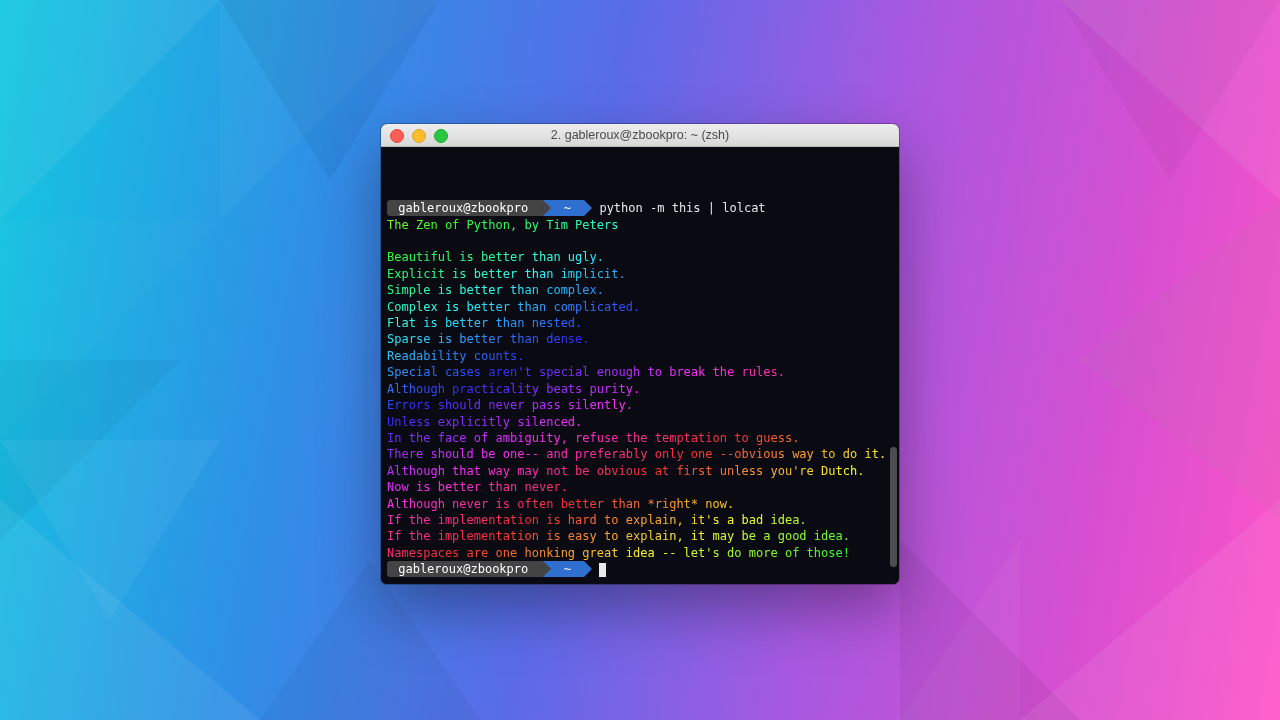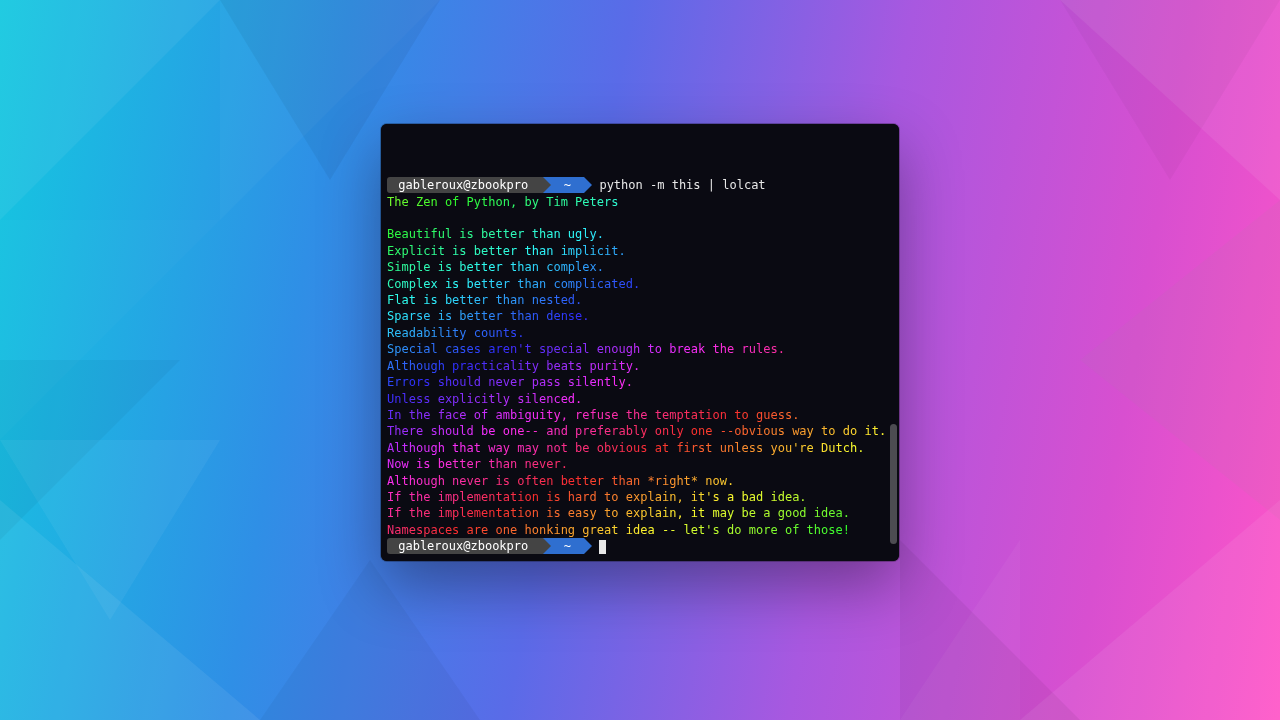--- a/index.html
+++ b/index.html
@@ -47,16 +47,24 @@
       <polygon points="0,360 180,360 0,540" opacity="0.04"></polygon>
       <polygon points="1060,0 1280,0 1170,180" opacity="0.03"></polygon>
       <polygon points="900,540 1080,720 900,720" opacity="0.05"></polygon>
       <polygon points="260,720 480,720 370,560" opacity="0.04"></polygon>
       <polygon points="1080,360 1280,200 1280,520" opacity="0.03"></polygon>
     </g>
   </svg>
 </div>
 
 <div class="win">
+  <div class="titlebar">
+    <div class="traffic">
+      <div class="dot red"></div>
+      <div class="dot yel"></div>
+      <div class="dot grn"></div>
+    </div>
+    <div class="title">2. gableroux@zbookpro: ~ (zsh)</div>
+  </div>
   <div class="termbody" id="term">
     <div class="sb"></div>
   <div class="ln"><span><span class="pill"> gableroux@zbookpro </span><span class="arrow1" style="background: rgb(47, 111, 208);"></span><span class="pill2"> ~ </span><span class="arrow2"></span></span><span> </span><span class="cmd">python -m this | lolcat</span></div><span class="ln"><span style="color: rgb(114, 250, 46);">T</span><span style="color: rgb(107, 250, 46);">h</span><span style="color: rgb(99, 250, 46);">e</span><span style="color: rgb(92, 250, 46);"> </span><span style="color: rgb(84, 250, 46);">Z</span><span style="color: rgb(77, 250, 46);">e</span><span style="color: rgb(69, 250, 46);">n</span><span style="color: rgb(62, 250, 46);"> </span><span style="color: rgb(54, 250, 46);">o</span><span style="color: rgb(47, 250, 46);">f</span><span style="color: rgb(46, 250, 53);"> </span><span style="color: rgb(46, 250, 60);">P</span><span style="color: rgb(46, 250, 68);">y</span><span style="color: rgb(46, 250, 75);">t</span><span style="color: rgb(46, 250, 83);">h</span><span style="color: rgb(46, 250, 90);">o</span><span style="color: rgb(46, 250, 98);">n</span><span style="color: rgb(46, 250, 105);">,</span><span style="color: rgb(46, 250, 113);"> </span><span style="color: rgb(46, 250, 120);">b</span><span style="color: rgb(46, 250, 128);">y</span><span style="color: rgb(46, 250, 135);"> </span><span style="color: rgb(46, 250, 142);">T</span><span style="color: rgb(46, 250, 150);">i</span><span style="color: rgb(46, 250, 157);">m</span><span style="color: rgb(46, 250, 165);"> </span><span style="color: rgb(46, 250, 172);">P</span><span style="color: rgb(46, 250, 180);">e</span><span style="color: rgb(46, 250, 187);">t</span><span style="color: rgb(46, 250, 195);">e</span><span style="color: rgb(46, 250, 202);">r</span><span style="color: rgb(46, 250, 210);">s</span></span><span class="ln">&nbsp;</span><span class="ln"><span style="color: rgb(46, 250, 60);">B</span><span style="color: rgb(46, 250, 67);">e</span><span style="color: rgb(46, 250, 75);">a</span><span style="color: rgb(46, 250, 82);">u</span><span style="color: rgb(46, 250, 90);">t</span><span style="color: rgb(46, 250, 97);">i</span><span style="color: rgb(46, 250, 104);">f</span><span style="color: rgb(46, 250, 112);">u</span><span style="color: rgb(46, 250, 119);">l</span><span style="color: rgb(46, 250, 127);"> </span><span style="color: rgb(46, 250, 134);">i</span><span style="color: rgb(46, 250, 142);">s</span><span style="color: rgb(46, 250, 149);"> </span><span style="color: rgb(46, 250, 157);">b</span><span style="color: rgb(46, 250, 164);">e</span><span style="color: rgb(46, 250, 172);">t</span><span style="color: rgb(46, 250, 179);">t</span><span style="color: rgb(46, 250, 187);">e</span><span style="color: rgb(46, 250, 194);">r</span><span style="color: rgb(46, 250, 201);"> </span><span style="color: rgb(46, 250, 209);">t</span><span style="color: rgb(46, 250, 216);">h</span><span style="color: rgb(46, 250, 224);">a</span><span style="color: rgb(46, 250, 231);">n</span><span style="color: rgb(46, 250, 239);"> </span><span style="color: rgb(46, 250, 246);">u</span><span style="color: rgb(46, 246, 250);">g</span><span style="color: rgb(46, 238, 250);">l</span><span style="color: rgb(46, 231, 250);">y</span><span style="color: rgb(46, 223, 250);">.</span></span><span class="ln"><span style="color: rgb(46, 250, 100);">E</span><span style="color: rgb(46, 250, 108);">x</span><span style="color: rgb(46, 250, 115);">p</span><span style="color: rgb(46, 250, 123);">l</span><span style="color: rgb(46, 250, 130);">i</span><span style="color: rgb(46, 250, 138);">c</span><span style="color: rgb(46, 250, 145);">i</span><span style="color: rgb(46, 250, 153);">t</span><span style="color: rgb(46, 250, 160);"> </span><span style="color: rgb(46, 250, 168);">i</span><span style="color: rgb(46, 250, 175);">s</span><span style="color: rgb(46, 250, 182);"> </span><span style="color: rgb(46, 250, 190);">b</span><span style="color: rgb(46, 250, 197);">e</span><span style="color: rgb(46, 250, 205);">t</span><span style="color: rgb(46, 250, 212);">t</span><span style="color: rgb(46, 250, 220);">e</span><span style="color: rgb(46, 250, 227);">r</span><span style="color: rgb(46, 250, 235);"> </span><span style="color: rgb(46, 250, 242);">t</span><span style="color: rgb(46, 250, 250);">h</span><span style="color: rgb(46, 242, 250);">a</span><span style="color: rgb(46, 235, 250);">n</span><span style="color: rgb(46, 227, 250);"> </span><span style="color: rgb(46, 220, 250);">i</span><span style="color: rgb(46, 212, 250);">m</span><span style="color: rgb(46, 205, 250);">p</span><span style="color: rgb(46, 197, 250);">l</span><span style="color: rgb(46, 190, 250);">i</span><span style="color: rgb(46, 182, 250);">c</span><span style="color: rgb(46, 175, 250);">i</span><span style="color: rgb(46, 168, 250);">t</span><span style="color: rgb(46, 160, 250);">.</span></span><span class="ln"><span style="color: rgb(46, 250, 141);">S</span><span style="color: rgb(46, 250, 149);">i</span><span style="color: rgb(46, 250, 156);">m</span><span style="color: rgb(46, 250, 164);">p</span><span style="color: rgb(46, 250, 171);">l</span><span style="color: rgb(46, 250, 178);">e</span><span style="color: rgb(46, 250, 186);"> </span><span style="color: rgb(46, 250, 193);">i</span><span style="color: rgb(46, 250, 201);">s</span><span style="color: rgb(46, 250, 208);"> </span><span style="color: rgb(46, 250, 216);">b</span><span style="color: rgb(46, 250, 223);">e</span><span style="color: rgb(46, 250, 231);">t</span><span style="color: rgb(46, 250, 238);">t</span><span style="color: rgb(46, 250, 246);">e</span><span style="color: rgb(46, 246, 250);">r</span><span style="color: rgb(46, 239, 250);"> </span><span style="color: rgb(46, 231, 250);">t</span><span style="color: rgb(46, 224, 250);">h</span><span style="color: rgb(46, 216, 250);">a</span><span style="color: rgb(46, 209, 250);">n</span><span style="color: rgb(46, 201, 250);"> </span><span style="color: rgb(46, 194, 250);">c</span><span style="color: rgb(46, 187, 250);">o</span><span style="color: rgb(46, 179, 250);">m</span><span style="color: rgb(46, 172, 250);">p</span><span style="color: rgb(46, 164, 250);">l</span><span style="color: rgb(46, 157, 250);">e</span><span style="color: rgb(46, 149, 250);">x</span><span style="color: rgb(46, 142, 250);">.</span></span><span class="ln"><span style="color: rgb(46, 250, 182);">C</span><span style="color: rgb(46, 250, 189);">o</span><span style="color: rgb(46, 250, 197);">m</span><span style="color: rgb(46, 250, 204);">p</span><span style="color: rgb(46, 250, 212);">l</span><span style="color: rgb(46, 250, 219);">e</span><span style="color: rgb(46, 250, 227);">x</span><span style="color: rgb(46, 250, 234);"> </span><span style="color: rgb(46, 250, 242);">i</span><span style="color: rgb(46, 250, 249);">s</span><span style="color: rgb(46, 243, 250);"> </span><span style="color: rgb(46, 235, 250);">b</span><span style="color: rgb(46, 228, 250);">e</span><span style="color: rgb(46, 220, 250);">t</span><span style="color: rgb(46, 213, 250);">t</span><span style="color: rgb(46, 206, 250);">e</span><span style="color: rgb(46, 198, 250);">r</span><span style="color: rgb(46, 191, 250);"> </span><span style="color: rgb(46, 183, 250);">t</span><span style="color: rgb(46, 176, 250);">h</span><span style="color: rgb(46, 168, 250);">a</span><span style="color: rgb(46, 161, 250);">n</span><span style="color: rgb(46, 153, 250);"> </span><span style="color: rgb(46, 146, 250);">c</span><span style="color: rgb(46, 138, 250);">o</span><span style="color: rgb(46, 131, 250);">m</span><span style="color: rgb(46, 123, 250);">p</span><span style="color: rgb(46, 116, 250);">l</span><span style="color: rgb(46, 109, 250);">i</span><span style="color: rgb(46, 101, 250);">c</span><span style="color: rgb(46, 94, 250);">a</span><span style="color: rgb(46, 86, 250);">t</span><span style="color: rgb(46, 79, 250);">e</span><span style="color: rgb(46, 71, 250);">d</span><span style="color: rgb(46, 64, 250);">.</span></span><span class="ln"><span style="color: rgb(46, 250, 223);">F</span><span style="color: rgb(46, 250, 230);">l</span><span style="color: rgb(46, 250, 237);">a</span><span style="color: rgb(46, 250, 245);">t</span><span style="color: rgb(46, 247, 250);"> </span><span style="color: rgb(46, 239, 250);">i</span><span style="color: rgb(46, 232, 250);">s</span><span style="color: rgb(46, 225, 250);"> </span><span style="color: rgb(46, 217, 250);">b</span><span style="color: rgb(46, 210, 250);">e</span><span style="color: rgb(46, 202, 250);">t</span><span style="color: rgb(46, 195, 250);">t</span><span style="color: rgb(46, 187, 250);">e</span><span style="color: rgb(46, 180, 250);">r</span><span style="color: rgb(46, 172, 250);"> </span><span style="color: rgb(46, 165, 250);">t</span><span style="color: rgb(46, 157, 250);">h</span><span style="color: rgb(46, 150, 250);">a</span><span style="color: rgb(46, 142, 250);">n</span><span style="color: rgb(46, 135, 250);"> </span><span style="color: rgb(46, 128, 250);">n</span><span style="color: rgb(46, 120, 250);">e</span><span style="color: rgb(46, 113, 250);">s</span><span style="color: rgb(46, 105, 250);">t</span><span style="color: rgb(46, 98, 250);">e</span><span style="color: rgb(46, 90, 250);">d</span><span style="color: rgb(46, 83, 250);">.</span></span><span class="ln"><span style="color: rgb(46, 236, 250);">S</span><span style="color: rgb(46, 229, 250);">p</span><span style="color: rgb(46, 221, 250);">a</span><span style="color: rgb(46, 214, 250);">r</span><span style="color: rgb(46, 206, 250);">s</span><span style="color: rgb(46, 199, 250);">e</span><span style="color: rgb(46, 191, 250);"> </span><span style="color: rgb(46, 184, 250);">i</span><span style="color: rgb(46, 176, 250);">s</span><span style="color: rgb(46, 169, 250);"> </span><span style="color: rgb(46, 161, 250);">b</span><span style="color: rgb(46, 154, 250);">e</span><span style="color: rgb(46, 147, 250);">t</span><span style="color: rgb(46, 139, 250);">t</span><span style="color: rgb(46, 132, 250);">e</span><span style="color: rgb(46, 124, 250);">r</span><span style="color: rgb(46, 117, 250);"> </span><span style="color: rgb(46, 109, 250);">t</span><span style="color: rgb(46, 102, 250);">h</span><span style="color: rgb(46, 94, 250);">a</span><span style="color: rgb(46, 87, 250);">n</span><span style="color: rgb(46, 79, 250);"> </span><span style="color: rgb(46, 72, 250);">d</span><span style="color: rgb(46, 64, 250);">e</span><span style="color: rgb(46, 57, 250);">n</span><span style="color: rgb(46, 50, 250);">s</span><span style="color: rgb(50, 46, 250);">e</span><span style="color: rgb(58, 46, 250);">.</span></span><span class="ln"><span style="color: rgb(46, 195, 250);">R</span><span style="color: rgb(46, 188, 250);">e</span><span style="color: rgb(46, 180, 250);">a</span><span style="color: rgb(46, 173, 250);">d</span><span style="color: rgb(46, 166, 250);">a</span><span style="color: rgb(46, 158, 250);">b</span><span style="color: rgb(46, 151, 250);">i</span><span style="color: rgb(46, 143, 250);">l</span><span style="color: rgb(46, 136, 250);">i</span><span style="color: rgb(46, 128, 250);">t</span><span style="color: rgb(46, 121, 250);">y</span><span style="color: rgb(46, 113, 250);"> </span><span style="color: rgb(46, 106, 250);">c</span><span style="color: rgb(46, 98, 250);">o</span><span style="color: rgb(46, 91, 250);">u</span><span style="color: rgb(46, 83, 250);">n</span><span style="color: rgb(46, 76, 250);">t</span><span style="color: rgb(46, 69, 250);">s</span><span style="color: rgb(46, 61, 250);">.</span></span><span class="ln"><span style="color: rgb(46, 155, 250);">S</span><span style="color: rgb(46, 147, 250);">p</span><span style="color: rgb(46, 140, 250);">e</span><span style="color: rgb(46, 132, 250);">c</span><span style="color: rgb(46, 125, 250);">i</span><span style="color: rgb(46, 117, 250);">a</span><span style="color: rgb(46, 110, 250);">l</span><span style="color: rgb(46, 102, 250);"> </span><span style="color: rgb(46, 95, 250);">c</span><span style="color: rgb(46, 88, 250);">a</span><span style="color: rgb(46, 80, 250);">s</span><span style="color: rgb(46, 73, 250);">e</span><span style="color: rgb(46, 65, 250);">s</span><span style="color: rgb(46, 58, 250);"> </span><span style="color: rgb(46, 50, 250);">a</span><span style="color: rgb(50, 46, 250);">r</span><span style="color: rgb(57, 46, 250);">e</span><span style="color: rgb(64, 46, 250);">n</span><span style="color: rgb(72, 46, 250);">'</span><span style="color: rgb(79, 46, 250);">t</span><span style="color: rgb(87, 46, 250);"> </span><span style="color: rgb(94, 46, 250);">s</span><span style="color: rgb(102, 46, 250);">p</span><span style="color: rgb(109, 46, 250);">e</span><span style="color: rgb(117, 46, 250);">c</span><span style="color: rgb(124, 46, 250);">i</span><span style="color: rgb(132, 46, 250);">a</span><span style="color: rgb(139, 46, 250);">l</span><span style="color: rgb(147, 46, 250);"> </span><span style="color: rgb(154, 46, 250);">e</span><span style="color: rgb(161, 46, 250);">n</span><span style="color: rgb(169, 46, 250);">o</span><span style="color: rgb(176, 46, 250);">u</span><span style="color: rgb(184, 46, 250);">g</span><span style="color: rgb(191, 46, 250);">h</span><span style="color: rgb(199, 46, 250);"> </span><span style="color: rgb(206, 46, 250);">t</span><span style="color: rgb(214, 46, 250);">o</span><span style="color: rgb(221, 46, 250);"> </span><span style="color: rgb(229, 46, 250);">b</span><span style="color: rgb(236, 46, 250);">r</span><span style="color: rgb(244, 46, 250);">e</span><span style="color: rgb(250, 46, 248);">a</span><span style="color: rgb(250, 46, 241);">k</span><span style="color: rgb(250, 46, 233);"> </span><span style="color: rgb(250, 46, 226);">t</span><span style="color: rgb(250, 46, 218);">h</span><span style="color: rgb(250, 46, 211);">e</span><span style="color: rgb(250, 46, 204);"> </span><span style="color: rgb(250, 46, 196);">r</span><span style="color: rgb(250, 46, 189);">u</span><span style="color: rgb(250, 46, 181);">l</span><span style="color: rgb(250, 46, 174);">e</span><span style="color: rgb(250, 46, 166);">s</span><span style="color: rgb(250, 46, 159);">.</span></span><span class="ln"><span style="color: rgb(46, 114, 250);">A</span><span style="color: rgb(46, 107, 250);">l</span><span style="color: rgb(46, 99, 250);">t</span><span style="color: rgb(46, 92, 250);">h</span><span style="color: rgb(46, 84, 250);">o</span><span style="color: rgb(46, 77, 250);">u</span><span style="color: rgb(46, 69, 250);">g</span><span style="color: rgb(46, 62, 250);">h</span><span style="color: rgb(46, 54, 250);"> </span><span style="color: rgb(46, 47, 250);">p</span><span style="color: rgb(53, 46, 250);">r</span><span style="color: rgb(60, 46, 250);">a</span><span style="color: rgb(68, 46, 250);">c</span><span style="color: rgb(75, 46, 250);">t</span><span style="color: rgb(83, 46, 250);">i</span><span style="color: rgb(90, 46, 250);">c</span><span style="color: rgb(98, 46, 250);">a</span><span style="color: rgb(105, 46, 250);">l</span><span style="color: rgb(113, 46, 250);">i</span><span style="color: rgb(120, 46, 250);">t</span><span style="color: rgb(128, 46, 250);">y</span><span style="color: rgb(135, 46, 250);"> </span><span style="color: rgb(142, 46, 250);">b</span><span style="color: rgb(150, 46, 250);">e</span><span style="color: rgb(157, 46, 250);">a</span><span style="color: rgb(165, 46, 250);">t</span><span style="color: rgb(172, 46, 250);">s</span><span style="color: rgb(180, 46, 250);"> </span><span style="color: rgb(187, 46, 250);">p</span><span style="color: rgb(195, 46, 250);">u</span><span style="color: rgb(202, 46, 250);">r</span><span style="color: rgb(210, 46, 250);">i</span><span style="color: rgb(217, 46, 250);">t</span><span style="color: rgb(225, 46, 250);">y</span><span style="color: rgb(232, 46, 250);">.</span></span><span class="ln"><span style="color: rgb(46, 73, 250);">E</span><span style="color: rgb(46, 66, 250);">r</span><span style="color: rgb(46, 58, 250);">r</span><span style="color: rgb(46, 51, 250);">o</span><span style="color: rgb(49, 46, 250);">r</span><span style="color: rgb(56, 46, 250);">s</span><span style="color: rgb(64, 46, 250);"> </span><span style="color: rgb(71, 46, 250);">s</span><span style="color: rgb(79, 46, 250);">h</span><span style="color: rgb(86, 46, 250);">o</span><span style="color: rgb(94, 46, 250);">u</span><span style="color: rgb(101, 46, 250);">l</span><span style="color: rgb(109, 46, 250);">d</span><span style="color: rgb(116, 46, 250);"> </span><span style="color: rgb(123, 46, 250);">n</span><span style="color: rgb(131, 46, 250);">e</span><span style="color: rgb(138, 46, 250);">v</span><span style="color: rgb(146, 46, 250);">e</span><span style="color: rgb(153, 46, 250);">r</span><span style="color: rgb(161, 46, 250);"> </span><span style="color: rgb(168, 46, 250);">p</span><span style="color: rgb(176, 46, 250);">a</span><span style="color: rgb(183, 46, 250);">s</span><span style="color: rgb(191, 46, 250);">s</span><span style="color: rgb(198, 46, 250);"> </span><span style="color: rgb(206, 46, 250);">s</span><span style="color: rgb(213, 46, 250);">i</span><span style="color: rgb(220, 46, 250);">l</span><span style="color: rgb(228, 46, 250);">e</span><span style="color: rgb(235, 46, 250);">n</span><span style="color: rgb(243, 46, 250);">t</span><span style="color: rgb(250, 46, 249);">l</span><span style="color: rgb(250, 46, 242);">y</span><span style="color: rgb(250, 46, 234);">.</span></span><span class="ln"><span style="color: rgb(60, 46, 250);">U</span><span style="color: rgb(67, 46, 250);">n</span><span style="color: rgb(75, 46, 250);">l</span><span style="color: rgb(82, 46, 250);">e</span><span style="color: rgb(90, 46, 250);">s</span><span style="color: rgb(97, 46, 250);">s</span><span style="color: rgb(104, 46, 250);"> </span><span style="color: rgb(112, 46, 250);">e</span><span style="color: rgb(119, 46, 250);">x</span><span style="color: rgb(127, 46, 250);">p</span><span style="color: rgb(134, 46, 250);">l</span><span style="color: rgb(142, 46, 250);">i</span><span style="color: rgb(149, 46, 250);">c</span><span style="color: rgb(157, 46, 250);">i</span><span style="color: rgb(164, 46, 250);">t</span><span style="color: rgb(172, 46, 250);">l</span><span style="color: rgb(179, 46, 250);">y</span><span style="color: rgb(187, 46, 250);"> </span><span style="color: rgb(194, 46, 250);">s</span><span style="color: rgb(201, 46, 250);">i</span><span style="color: rgb(209, 46, 250);">l</span><span style="color: rgb(216, 46, 250);">e</span><span style="color: rgb(224, 46, 250);">n</span><span style="color: rgb(231, 46, 250);">c</span><span style="color: rgb(239, 46, 250);">e</span><span style="color: rgb(246, 46, 250);">d</span><span style="color: rgb(250, 46, 246);">.</span></span><span class="ln"><span style="color: rgb(100, 46, 250);">I</span><span style="color: rgb(108, 46, 250);">n</span><span style="color: rgb(115, 46, 250);"> </span><span style="color: rgb(123, 46, 250);">t</span><span style="color: rgb(130, 46, 250);">h</span><span style="color: rgb(138, 46, 250);">e</span><span style="color: rgb(145, 46, 250);"> </span><span style="color: rgb(153, 46, 250);">f</span><span style="color: rgb(160, 46, 250);">a</span><span style="color: rgb(168, 46, 250);">c</span><span style="color: rgb(175, 46, 250);">e</span><span style="color: rgb(182, 46, 250);"> </span><span style="color: rgb(190, 46, 250);">o</span><span style="color: rgb(197, 46, 250);">f</span><span style="color: rgb(205, 46, 250);"> </span><span style="color: rgb(212, 46, 250);">a</span><span style="color: rgb(220, 46, 250);">m</span><span style="color: rgb(227, 46, 250);">b</span><span style="color: rgb(235, 46, 250);">i</span><span style="color: rgb(242, 46, 250);">g</span><span style="color: rgb(250, 46, 250);">u</span><span style="color: rgb(250, 46, 242);">i</span><span style="color: rgb(250, 46, 235);">t</span><span style="color: rgb(250, 46, 227);">y</span><span style="color: rgb(250, 46, 220);">,</span><span style="color: rgb(250, 46, 212);"> </span><span style="color: rgb(250, 46, 205);">r</span><span style="color: rgb(250, 46, 197);">e</span><span style="color: rgb(250, 46, 190);">f</span><span style="color: rgb(250, 46, 182);">u</span><span style="color: rgb(250, 46, 175);">s</span><span style="color: rgb(250, 46, 168);">e</span><span style="color: rgb(250, 46, 160);"> </span><span style="color: rgb(250, 46, 153);">t</span><span style="color: rgb(250, 46, 145);">h</span><span style="color: rgb(250, 46, 138);">e</span><span style="color: rgb(250, 46, 130);"> </span><span style="color: rgb(250, 46, 123);">t</span><span style="color: rgb(250, 46, 115);">e</span><span style="color: rgb(250, 46, 108);">m</span><span style="color: rgb(250, 46, 100);">p</span><span style="color: rgb(250, 46, 93);">t</span><span style="color: rgb(250, 46, 85);">a</span><span style="color: rgb(250, 46, 78);">t</span><span style="color: rgb(250, 46, 71);">i</span><span style="color: rgb(250, 46, 63);">o</span><span style="color: rgb(250, 46, 56);">n</span><span style="color: rgb(250, 46, 48);"> </span><span style="color: rgb(250, 52, 46);">t</span><span style="color: rgb(250, 59, 46);">o</span><span style="color: rgb(250, 67, 46);"> </span><span style="color: rgb(250, 74, 46);">g</span><span style="color: rgb(250, 81, 46);">u</span><span style="color: rgb(250, 89, 46);">e</span><span style="color: rgb(250, 96, 46);">s</span><span style="color: rgb(250, 104, 46);">s</span><span style="color: rgb(250, 111, 46);">.</span></span><span class="ln"><span style="color: rgb(141, 46, 250);">T</span><span style="color: rgb(149, 46, 250);">h</span><span style="color: rgb(156, 46, 250);">e</span><span style="color: rgb(164, 46, 250);">r</span><span style="color: rgb(171, 46, 250);">e</span><span style="color: rgb(178, 46, 250);"> </span><span style="color: rgb(186, 46, 250);">s</span><span style="color: rgb(193, 46, 250);">h</span><span style="color: rgb(201, 46, 250);">o</span><span style="color: rgb(208, 46, 250);">u</span><span style="color: rgb(216, 46, 250);">l</span><span style="color: rgb(223, 46, 250);">d</span><span style="color: rgb(231, 46, 250);"> </span><span style="color: rgb(238, 46, 250);">b</span><span style="color: rgb(246, 46, 250);">e</span><span style="color: rgb(250, 46, 246);"> </span><span style="color: rgb(250, 46, 239);">o</span><span style="color: rgb(250, 46, 231);">n</span><span style="color: rgb(250, 46, 224);">e</span><span style="color: rgb(250, 46, 216);">-</span><span style="color: rgb(250, 46, 209);">-</span><span style="color: rgb(250, 46, 201);"> </span><span style="color: rgb(250, 46, 194);">a</span><span style="color: rgb(250, 46, 187);">n</span><span style="color: rgb(250, 46, 179);">d</span><span style="color: rgb(250, 46, 172);"> </span><span style="color: rgb(250, 46, 164);">p</span><span style="color: rgb(250, 46, 157);">r</span><span style="color: rgb(250, 46, 149);">e</span><span style="color: rgb(250, 46, 142);">f</span><span style="color: rgb(250, 46, 134);">e</span><span style="color: rgb(250, 46, 127);">r</span><span style="color: rgb(250, 46, 119);">a</span><span style="color: rgb(250, 46, 112);">b</span><span style="color: rgb(250, 46, 104);">l</span><span style="color: rgb(250, 46, 97);">y</span><span style="color: rgb(250, 46, 90);"> </span><span style="color: rgb(250, 46, 82);">o</span><span style="color: rgb(250, 46, 75);">n</span><span style="color: rgb(250, 46, 67);">l</span><span style="color: rgb(250, 46, 60);">y</span><span style="color: rgb(250, 46, 52);"> </span><span style="color: rgb(250, 48, 46);">o</span><span style="color: rgb(250, 55, 46);">n</span><span style="color: rgb(250, 62, 46);">e</span><span style="color: rgb(250, 70, 46);"> </span><span style="color: rgb(250, 77, 46);">-</span><span style="color: rgb(250, 85, 46);">-</span><span style="color: rgb(250, 92, 46);">o</span><span style="color: rgb(250, 100, 46);">b</span><span style="color: rgb(250, 107, 46);">v</span><span style="color: rgb(250, 115, 46);">i</span><span style="color: rgb(250, 122, 46);">o</span><span style="color: rgb(250, 130, 46);">u</span><span style="color: rgb(250, 137, 46);">s</span><span style="color: rgb(250, 145, 46);"> </span><span style="color: rgb(250, 152, 46);">w</span><span style="color: rgb(250, 159, 46);">a</span><span style="color: rgb(250, 167, 46);">y</span><span style="color: rgb(250, 174, 46);"> </span><span style="color: rgb(250, 182, 46);">t</span><span style="color: rgb(250, 189, 46);">o</span><span style="color: rgb(250, 197, 46);"> </span><span style="color: rgb(250, 204, 46);">d</span><span style="color: rgb(250, 212, 46);">o</span><span style="color: rgb(250, 219, 46);"> </span><span style="color: rgb(250, 227, 46);">i</span><span style="color: rgb(250, 234, 46);">t</span><span style="color: rgb(250, 242, 46);">.</span></span><span class="ln"><span style="color: rgb(182, 46, 250);">A</span><span style="color: rgb(189, 46, 250);">l</span><span style="color: rgb(197, 46, 250);">t</span><span style="color: rgb(204, 46, 250);">h</span><span style="color: rgb(212, 46, 250);">o</span><span style="color: rgb(219, 46, 250);">u</span><span style="color: rgb(227, 46, 250);">g</span><span style="color: rgb(234, 46, 250);">h</span><span style="color: rgb(242, 46, 250);"> </span><span style="color: rgb(249, 46, 250);">t</span><span style="color: rgb(250, 46, 243);">h</span><span style="color: rgb(250, 46, 235);">a</span><span style="color: rgb(250, 46, 228);">t</span><span style="color: rgb(250, 46, 220);"> </span><span style="color: rgb(250, 46, 213);">w</span><span style="color: rgb(250, 46, 206);">a</span><span style="color: rgb(250, 46, 198);">y</span><span style="color: rgb(250, 46, 191);"> </span><span style="color: rgb(250, 46, 183);">m</span><span style="color: rgb(250, 46, 176);">a</span><span style="color: rgb(250, 46, 168);">y</span><span style="color: rgb(250, 46, 161);"> </span><span style="color: rgb(250, 46, 153);">n</span><span style="color: rgb(250, 46, 146);">o</span><span style="color: rgb(250, 46, 138);">t</span><span style="color: rgb(250, 46, 131);"> </span><span style="color: rgb(250, 46, 123);">b</span><span style="color: rgb(250, 46, 116);">e</span><span style="color: rgb(250, 46, 109);"> </span><span style="color: rgb(250, 46, 101);">o</span><span style="color: rgb(250, 46, 94);">b</span><span style="color: rgb(250, 46, 86);">v</span><span style="color: rgb(250, 46, 79);">i</span><span style="color: rgb(250, 46, 71);">o</span><span style="color: rgb(250, 46, 64);">u</span><span style="color: rgb(250, 46, 56);">s</span><span style="color: rgb(250, 46, 49);"> </span><span style="color: rgb(250, 51, 46);">a</span><span style="color: rgb(250, 58, 46);">t</span><span style="color: rgb(250, 66, 46);"> </span><span style="color: rgb(250, 73, 46);">f</span><span style="color: rgb(250, 81, 46);">i</span><span style="color: rgb(250, 88, 46);">r</span><span style="color: rgb(250, 96, 46);">s</span><span style="color: rgb(250, 103, 46);">t</span><span style="color: rgb(250, 111, 46);"> </span><span style="color: rgb(250, 118, 46);">u</span><span style="color: rgb(250, 126, 46);">n</span><span style="color: rgb(250, 133, 46);">l</span><span style="color: rgb(250, 140, 46);">e</span><span style="color: rgb(250, 148, 46);">s</span><span style="color: rgb(250, 155, 46);">s</span><span style="color: rgb(250, 163, 46);"> </span><span style="color: rgb(250, 170, 46);">y</span><span style="color: rgb(250, 178, 46);">o</span><span style="color: rgb(250, 185, 46);">u</span><span style="color: rgb(250, 193, 46);">'</span><span style="color: rgb(250, 200, 46);">r</span><span style="color: rgb(250, 208, 46);">e</span><span style="color: rgb(250, 215, 46);"> </span><span style="color: rgb(250, 223, 46);">D</span><span style="color: rgb(250, 230, 46);">u</span><span style="color: rgb(250, 237, 46);">t</span><span style="color: rgb(250, 245, 46);">c</span><span style="color: rgb(247, 250, 46);">h</span><span style="color: rgb(239, 250, 46);">.</span></span><span class="ln"><span style="color: rgb(223, 46, 250);">N</span><span style="color: rgb(230, 46, 250);">o</span><span style="color: rgb(237, 46, 250);">w</span><span style="color: rgb(245, 46, 250);"> </span><span style="color: rgb(250, 46, 247);">i</span><span style="color: rgb(250, 46, 239);">s</span><span style="color: rgb(250, 46, 232);"> </span><span style="color: rgb(250, 46, 225);">b</span><span style="color: rgb(250, 46, 217);">e</span><span style="color: rgb(250, 46, 210);">t</span><span style="color: rgb(250, 46, 202);">t</span><span style="color: rgb(250, 46, 195);">e</span><span style="color: rgb(250, 46, 187);">r</span><span style="color: rgb(250, 46, 180);"> </span><span style="color: rgb(250, 46, 172);">t</span><span style="color: rgb(250, 46, 165);">h</span><span style="color: rgb(250, 46, 157);">a</span><span style="color: rgb(250, 46, 150);">n</span><span style="color: rgb(250, 46, 142);"> </span><span style="color: rgb(250, 46, 135);">n</span><span style="color: rgb(250, 46, 128);">e</span><span style="color: rgb(250, 46, 120);">v</span><span style="color: rgb(250, 46, 113);">e</span><span style="color: rgb(250, 46, 105);">r</span><span style="color: rgb(250, 46, 98);">.</span></span><span class="ln"><span style="color: rgb(250, 46, 236);">A</span><span style="color: rgb(250, 46, 229);">l</span><span style="color: rgb(250, 46, 221);">t</span><span style="color: rgb(250, 46, 214);">h</span><span style="color: rgb(250, 46, 206);">o</span><span style="color: rgb(250, 46, 199);">u</span><span style="color: rgb(250, 46, 191);">g</span><span style="color: rgb(250, 46, 184);">h</span><span style="color: rgb(250, 46, 176);"> </span><span style="color: rgb(250, 46, 169);">n</span><span style="color: rgb(250, 46, 161);">e</span><span style="color: rgb(250, 46, 154);">v</span><span style="color: rgb(250, 46, 147);">e</span><span style="color: rgb(250, 46, 139);">r</span><span style="color: rgb(250, 46, 132);"> </span><span style="color: rgb(250, 46, 124);">i</span><span style="color: rgb(250, 46, 117);">s</span><span style="color: rgb(250, 46, 109);"> </span><span style="color: rgb(250, 46, 102);">o</span><span style="color: rgb(250, 46, 94);">f</span><span style="color: rgb(250, 46, 87);">t</span><span style="color: rgb(250, 46, 79);">e</span><span style="color: rgb(250, 46, 72);">n</span><span style="color: rgb(250, 46, 64);"> </span><span style="color: rgb(250, 46, 57);">b</span><span style="color: rgb(250, 46, 50);">e</span><span style="color: rgb(250, 50, 46);">t</span><span style="color: rgb(250, 58, 46);">t</span><span style="color: rgb(250, 65, 46);">e</span><span style="color: rgb(250, 73, 46);">r</span><span style="color: rgb(250, 80, 46);"> </span><span style="color: rgb(250, 88, 46);">t</span><span style="color: rgb(250, 95, 46);">h</span><span style="color: rgb(250, 102, 46);">a</span><span style="color: rgb(250, 110, 46);">n</span><span style="color: rgb(250, 117, 46);"> </span><span style="color: rgb(250, 125, 46);">*</span><span style="color: rgb(250, 132, 46);">r</span><span style="color: rgb(250, 140, 46);">i</span><span style="color: rgb(250, 147, 46);">g</span><span style="color: rgb(250, 155, 46);">h</span><span style="color: rgb(250, 162, 46);">t</span><span style="color: rgb(250, 170, 46);">*</span><span style="color: rgb(250, 177, 46);"> </span><span style="color: rgb(250, 185, 46);">n</span><span style="color: rgb(250, 192, 46);">o</span><span style="color: rgb(250, 199, 46);">w</span><span style="color: rgb(250, 207, 46);">.</span></span><span class="ln"><span style="color: rgb(250, 46, 195);">I</span><span style="color: rgb(250, 46, 188);">f</span><span style="color: rgb(250, 46, 180);"> </span><span style="color: rgb(250, 46, 173);">t</span><span style="color: rgb(250, 46, 166);">h</span><span style="color: rgb(250, 46, 158);">e</span><span style="color: rgb(250, 46, 151);"> </span><span style="color: rgb(250, 46, 143);">i</span><span style="color: rgb(250, 46, 136);">m</span><span style="color: rgb(250, 46, 128);">p</span><span style="color: rgb(250, 46, 121);">l</span><span style="color: rgb(250, 46, 113);">e</span><span style="color: rgb(250, 46, 106);">m</span><span style="color: rgb(250, 46, 98);">e</span><span style="color: rgb(250, 46, 91);">n</span><span style="color: rgb(250, 46, 83);">t</span><span style="color: rgb(250, 46, 76);">a</span><span style="color: rgb(250, 46, 69);">t</span><span style="color: rgb(250, 46, 61);">i</span><span style="color: rgb(250, 46, 54);">o</span><span style="color: rgb(250, 46, 46);">n</span><span style="color: rgb(250, 54, 46);"> </span><span style="color: rgb(250, 61, 46);">i</span><span style="color: rgb(250, 69, 46);">s</span><span style="color: rgb(250, 76, 46);"> </span><span style="color: rgb(250, 83, 46);">h</span><span style="color: rgb(250, 91, 46);">a</span><span style="color: rgb(250, 98, 46);">r</span><span style="color: rgb(250, 106, 46);">d</span><span style="color: rgb(250, 113, 46);"> </span><span style="color: rgb(250, 121, 46);">t</span><span style="color: rgb(250, 128, 46);">o</span><span style="color: rgb(250, 136, 46);"> </span><span style="color: rgb(250, 143, 46);">e</span><span style="color: rgb(250, 151, 46);">x</span><span style="color: rgb(250, 158, 46);">p</span><span style="color: rgb(250, 166, 46);">l</span><span style="color: rgb(250, 173, 46);">a</span><span style="color: rgb(250, 180, 46);">i</span><span style="color: rgb(250, 188, 46);">n</span><span style="color: rgb(250, 195, 46);">,</span><span style="color: rgb(250, 203, 46);"> </span><span style="color: rgb(250, 210, 46);">i</span><span style="color: rgb(250, 218, 46);">t</span><span style="color: rgb(250, 225, 46);">'</span><span style="color: rgb(250, 233, 46);">s</span><span style="color: rgb(250, 240, 46);"> </span><span style="color: rgb(250, 248, 46);">a</span><span style="color: rgb(244, 250, 46);"> </span><span style="color: rgb(237, 250, 46);">b</span><span style="color: rgb(229, 250, 46);">a</span><span style="color: rgb(222, 250, 46);">d</span><span style="color: rgb(214, 250, 46);"> </span><span style="color: rgb(207, 250, 46);">i</span><span style="color: rgb(199, 250, 46);">d</span><span style="color: rgb(192, 250, 46);">e</span><span style="color: rgb(185, 250, 46);">a</span><span style="color: rgb(177, 250, 46);">.</span></span><span class="ln"><span style="color: rgb(250, 46, 155);">I</span><span style="color: rgb(250, 46, 147);">f</span><span style="color: rgb(250, 46, 140);"> </span><span style="color: rgb(250, 46, 132);">t</span><span style="color: rgb(250, 46, 125);">h</span><span style="color: rgb(250, 46, 117);">e</span><span style="color: rgb(250, 46, 110);"> </span><span style="color: rgb(250, 46, 102);">i</span><span style="color: rgb(250, 46, 95);">m</span><span style="color: rgb(250, 46, 88);">p</span><span style="color: rgb(250, 46, 80);">l</span><span style="color: rgb(250, 46, 73);">e</span><span style="color: rgb(250, 46, 65);">m</span><span style="color: rgb(250, 46, 58);">e</span><span style="color: rgb(250, 46, 50);">n</span><span style="color: rgb(250, 50, 46);">t</span><span style="color: rgb(250, 57, 46);">a</span><span style="color: rgb(250, 64, 46);">t</span><span style="color: rgb(250, 72, 46);">i</span><span style="color: rgb(250, 79, 46);">o</span><span style="color: rgb(250, 87, 46);">n</span><span style="color: rgb(250, 94, 46);"> </span><span style="color: rgb(250, 102, 46);">i</span><span style="color: rgb(250, 109, 46);">s</span><span style="color: rgb(250, 117, 46);"> </span><span style="color: rgb(250, 124, 46);">e</span><span style="color: rgb(250, 132, 46);">a</span><span style="color: rgb(250, 139, 46);">s</span><span style="color: rgb(250, 147, 46);">y</span><span style="color: rgb(250, 154, 46);"> </span><span style="color: rgb(250, 161, 46);">t</span><span style="color: rgb(250, 169, 46);">o</span><span style="color: rgb(250, 176, 46);"> </span><span style="color: rgb(250, 184, 46);">e</span><span style="color: rgb(250, 191, 46);">x</span><span style="color: rgb(250, 199, 46);">p</span><span style="color: rgb(250, 206, 46);">l</span><span style="color: rgb(250, 214, 46);">a</span><span style="color: rgb(250, 221, 46);">i</span><span style="color: rgb(250, 229, 46);">n</span><span style="color: rgb(250, 236, 46);">,</span><span style="color: rgb(250, 244, 46);"> </span><span style="color: rgb(248, 250, 46);">i</span><span style="color: rgb(241, 250, 46);">t</span><span style="color: rgb(233, 250, 46);"> </span><span style="color: rgb(226, 250, 46);">m</span><span style="color: rgb(218, 250, 46);">a</span><span style="color: rgb(211, 250, 46);">y</span><span style="color: rgb(204, 250, 46);"> </span><span style="color: rgb(196, 250, 46);">b</span><span style="color: rgb(189, 250, 46);">e</span><span style="color: rgb(181, 250, 46);"> </span><span style="color: rgb(174, 250, 46);">a</span><span style="color: rgb(166, 250, 46);"> </span><span style="color: rgb(159, 250, 46);">g</span><span style="color: rgb(151, 250, 46);">o</span><span style="color: rgb(144, 250, 46);">o</span><span style="color: rgb(136, 250, 46);">d</span><span style="color: rgb(129, 250, 46);"> </span><span style="color: rgb(121, 250, 46);">i</span><span style="color: rgb(114, 250, 46);">d</span><span style="color: rgb(107, 250, 46);">e</span><span style="color: rgb(99, 250, 46);">a</span><span style="color: rgb(92, 250, 46);">.</span></span><span class="ln"><span style="color: rgb(250, 46, 114);">N</span><span style="color: rgb(250, 46, 107);">a</span><span style="color: rgb(250, 46, 99);">m</span><span style="color: rgb(250, 46, 92);">e</span><span style="color: rgb(250, 46, 84);">s</span><span style="color: rgb(250, 46, 77);">p</span><span style="color: rgb(250, 46, 69);">a</span><span style="color: rgb(250, 46, 62);">c</span><span style="color: rgb(250, 46, 54);">e</span><span style="color: rgb(250, 46, 47);">s</span><span style="color: rgb(250, 53, 46);"> </span><span style="color: rgb(250, 60, 46);">a</span><span style="color: rgb(250, 68, 46);">r</span><span style="color: rgb(250, 75, 46);">e</span><span style="color: rgb(250, 83, 46);"> </span><span style="color: rgb(250, 90, 46);">o</span><span style="color: rgb(250, 98, 46);">n</span><span style="color: rgb(250, 105, 46);">e</span><span style="color: rgb(250, 113, 46);"> </span><span style="color: rgb(250, 120, 46);">h</span><span style="color: rgb(250, 128, 46);">o</span><span style="color: rgb(250, 135, 46);">n</span><span style="color: rgb(250, 142, 46);">k</span><span style="color: rgb(250, 150, 46);">i</span><span style="color: rgb(250, 157, 46);">n</span><span style="color: rgb(250, 165, 46);">g</span><span style="color: rgb(250, 172, 46);"> </span><span style="color: rgb(250, 180, 46);">g</span><span style="color: rgb(250, 187, 46);">r</span><span style="color: rgb(250, 195, 46);">e</span><span style="color: rgb(250, 202, 46);">a</span><span style="color: rgb(250, 210, 46);">t</span><span style="color: rgb(250, 217, 46);"> </span><span style="color: rgb(250, 225, 46);">i</span><span style="color: rgb(250, 232, 46);">d</span><span style="color: rgb(250, 239, 46);">e</span><span style="color: rgb(250, 247, 46);">a</span><span style="color: rgb(245, 250, 46);"> </span><span style="color: rgb(237, 250, 46);">-</span><span style="color: rgb(230, 250, 46);">-</span><span style="color: rgb(223, 250, 46);"> </span><span style="color: rgb(215, 250, 46);">l</span><span style="color: rgb(208, 250, 46);">e</span><span style="color: rgb(200, 250, 46);">t</span><span style="color: rgb(193, 250, 46);">'</span><span style="color: rgb(185, 250, 46);">s</span><span style="color: rgb(178, 250, 46);"> </span><span style="color: rgb(170, 250, 46);">d</span><span style="color: rgb(163, 250, 46);">o</span><span style="color: rgb(155, 250, 46);"> </span><span style="color: rgb(148, 250, 46);">m</span><span style="color: rgb(140, 250, 46);">o</span><span style="color: rgb(133, 250, 46);">r</span><span style="color: rgb(126, 250, 46);">e</span><span style="color: rgb(118, 250, 46);"> </span><span style="color: rgb(111, 250, 46);">o</span><span style="color: rgb(103, 250, 46);">f</span><span style="color: rgb(96, 250, 46);"> </span><span style="color: rgb(88, 250, 46);">t</span><span style="color: rgb(81, 250, 46);">h</span><span style="color: rgb(73, 250, 46);">o</span><span style="color: rgb(66, 250, 46);">s</span><span style="color: rgb(58, 250, 46);">e</span><span style="color: rgb(51, 250, 46);">!</span></span><div class="ln"><span><span class="pill"> gableroux@zbookpro </span><span class="arrow1" style="background: rgb(47, 111, 208);"></span><span class="pill2"> ~ </span><span class="arrow2"></span></span><span> </span><span class="cursor"></span></div></div>
 </div>
 
 </body></html>

